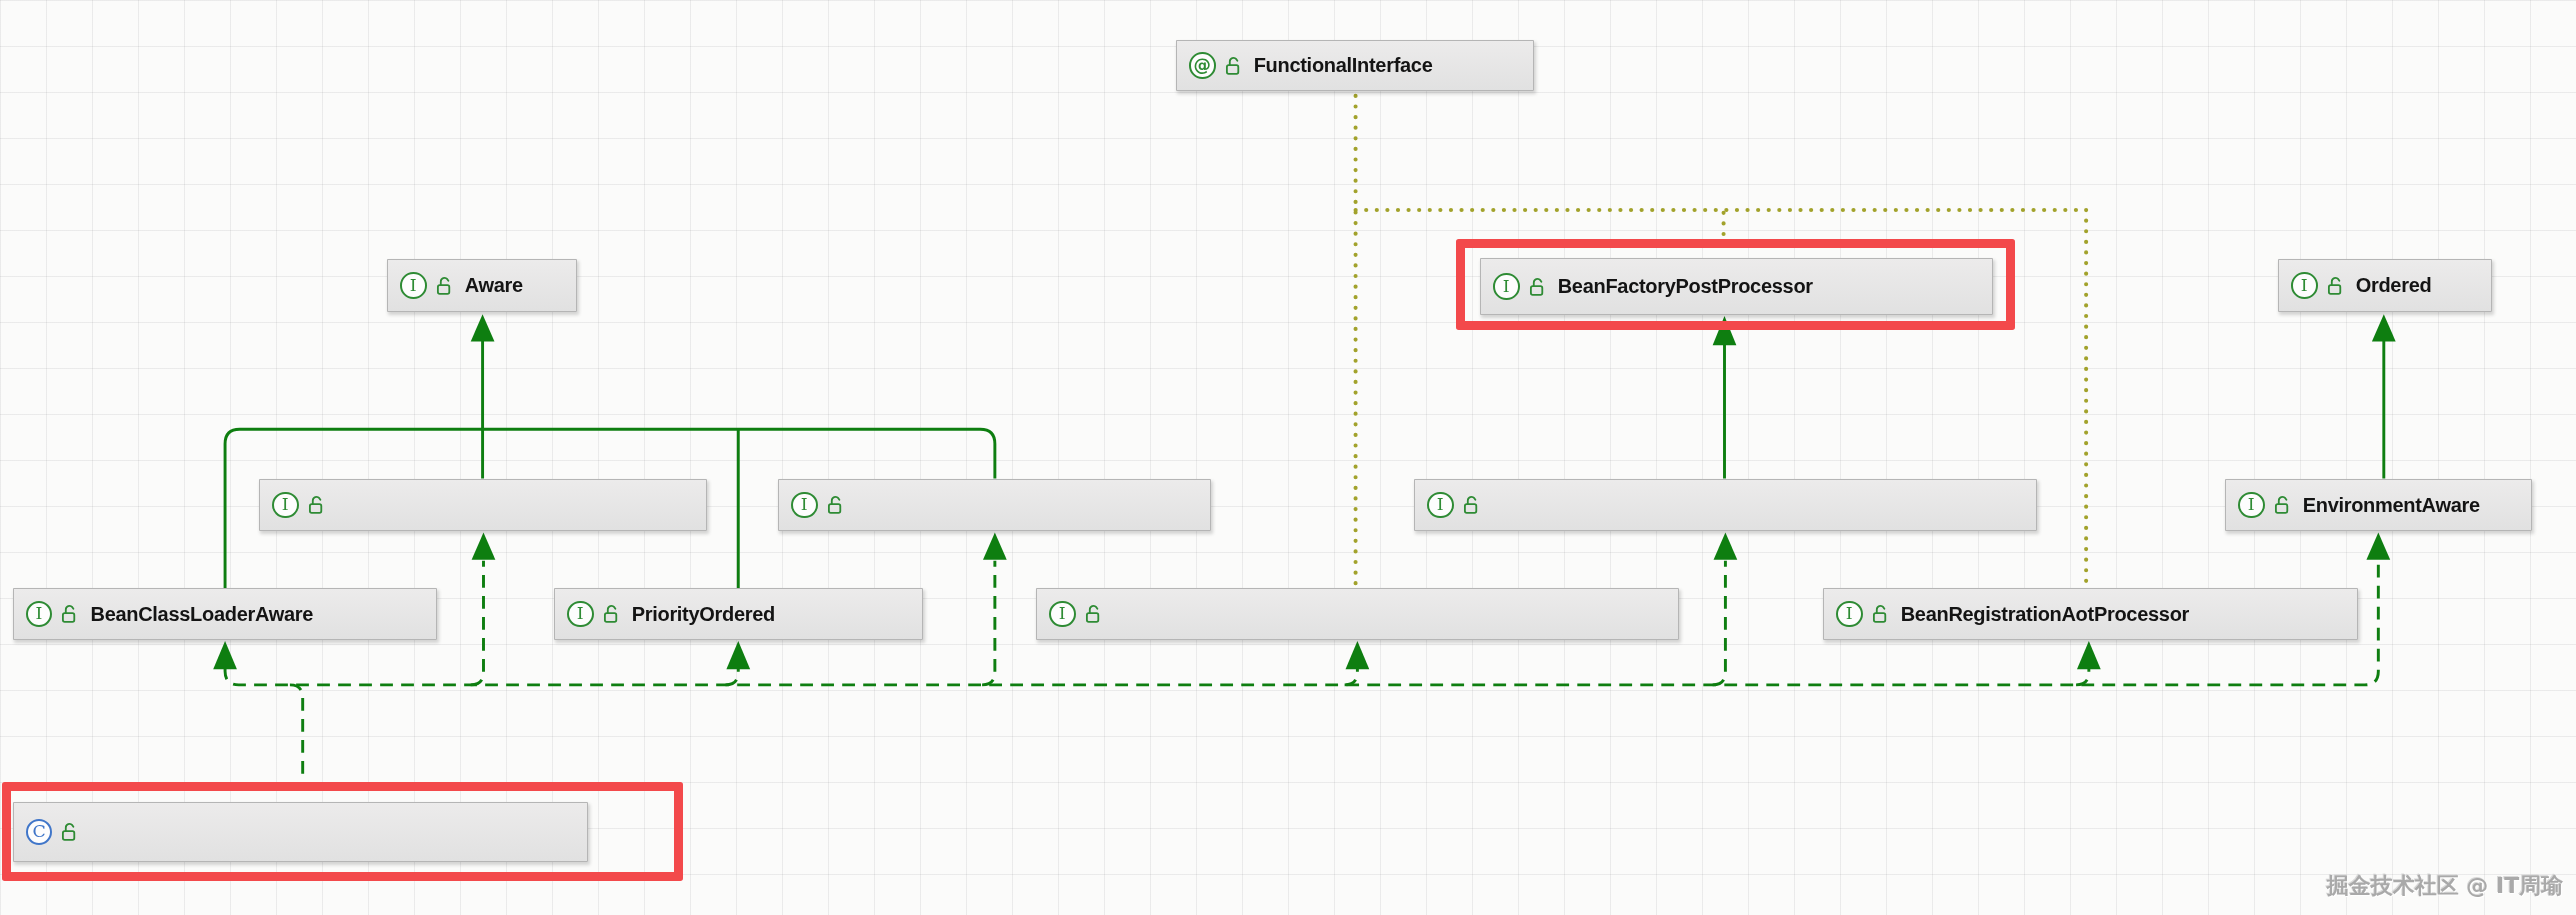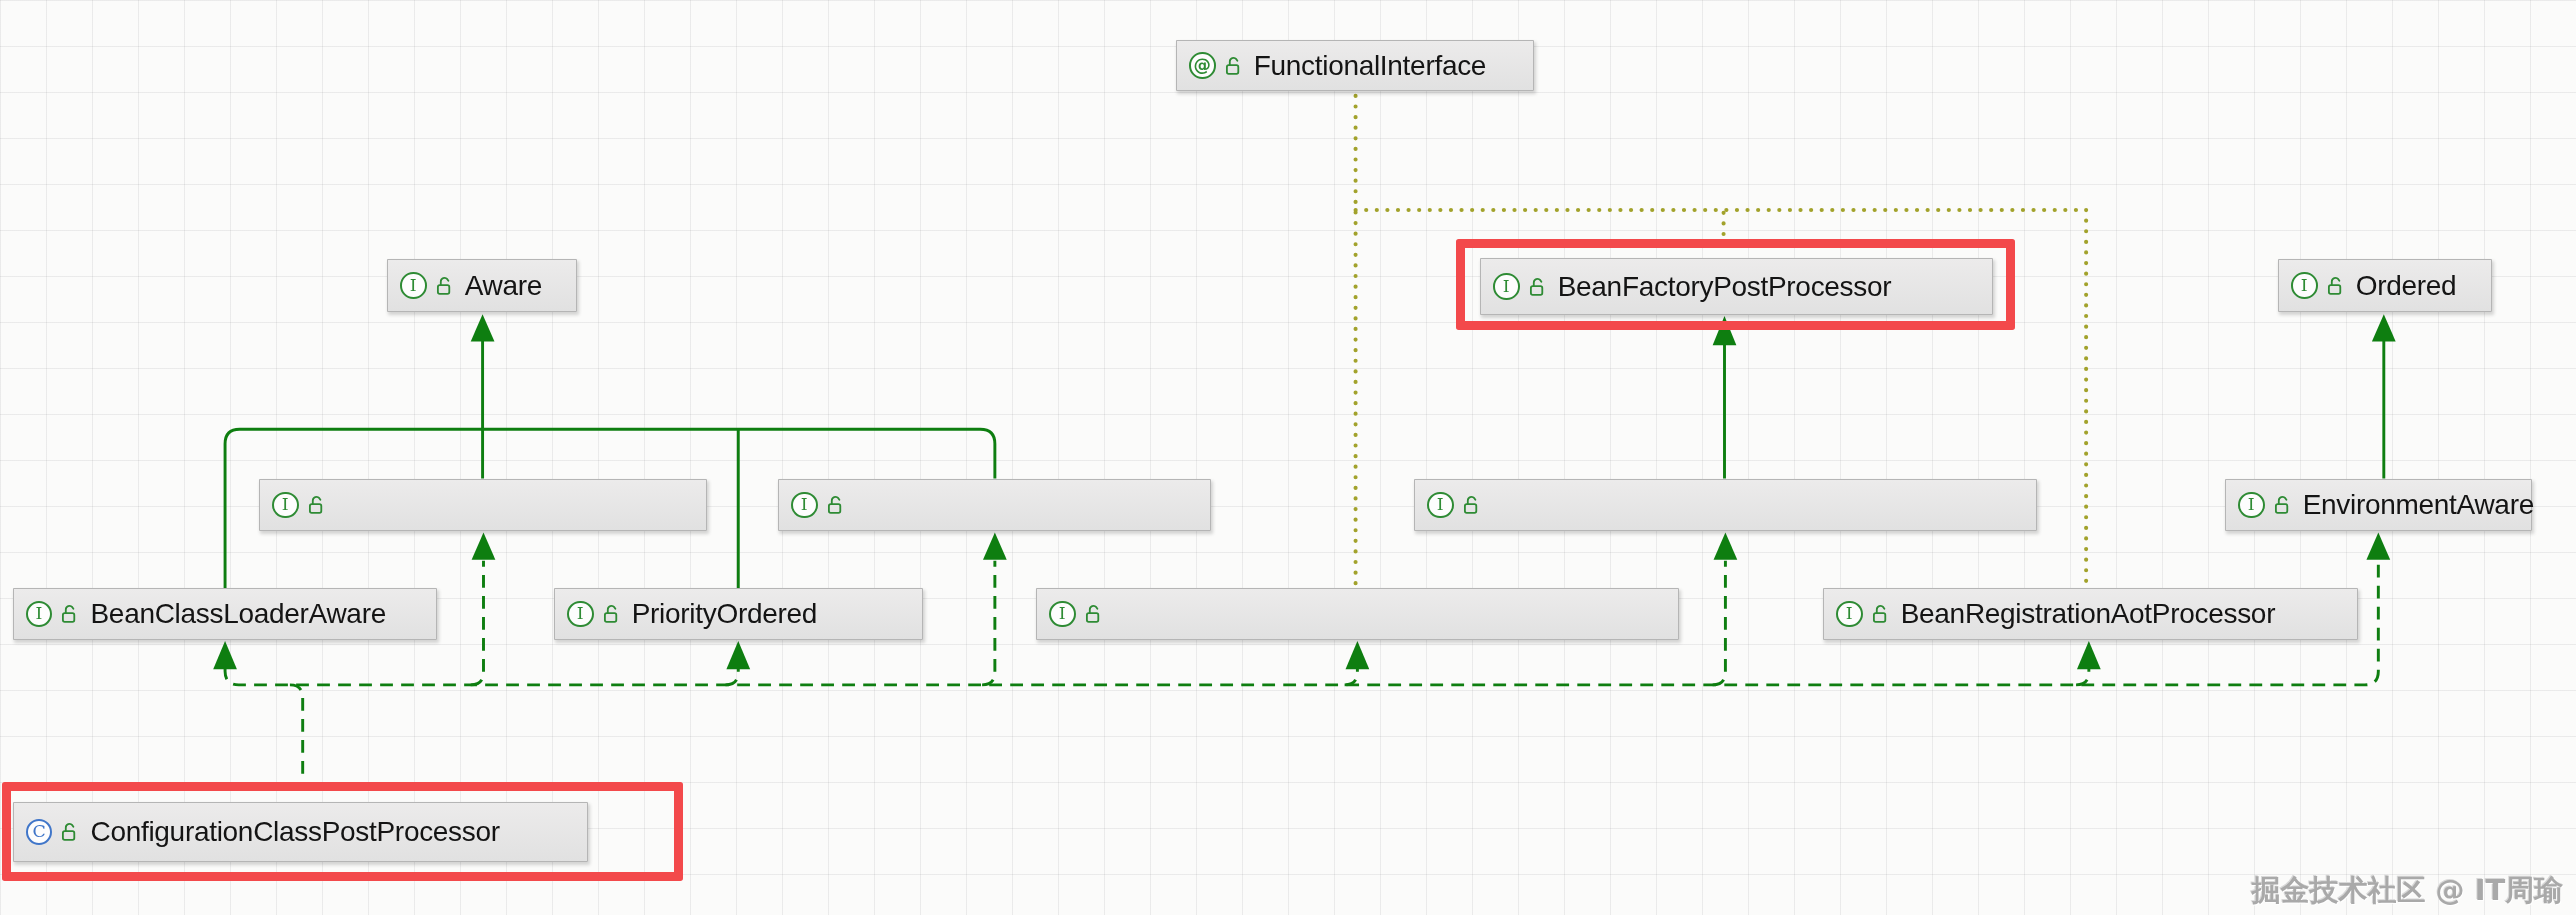--- a/index.html
+++ b/index.html
@@ -28,31 +28,32 @@
     box-sizing:border-box;border:2.2px solid #2e8b34;
     background:rgba(255,255,255,0.9);
     display:flex;align-items:center;justify-content:center;
     font-family:"DejaVu Serif",serif;font-size:17.4px;line-height:1;
     color:#2e8b34;
   }
   .badge.blue{border-color:#4076c9;color:#4076c9;}
   .badge.at{font-family:"DejaVu Sans",sans-serif;font-size:17.4px;font-weight:bold;}
   .lock{flex:0 0 auto;margin-left:8.2px;display:flex;align-items:center;}
   .lbl{
-    font-size:28px;color:#141414;margin-left:11px;
+    font-size:20px;color:#141414;margin-left:11px;
     letter-spacing:-0.3px;
+    font-weight:bold;
   }
   .hl{
     position:absolute;z-index:3;box-sizing:border-box;
     border:9px solid #f3494b;border-radius:2.7px;
     background:transparent;
   }
   #watermark{
     position:absolute;z-index:4;right:12.8px;top:871px;
-    font-size:29px;font-weight:bold;color:#a9a9a9;
+    font-size:22px;font-weight:bold;color:#a9a9a9;
     text-shadow:0.9px 0.9px 0 #ffffff,-0.9px -0.9px 0 #d8d8d8;
     font-family:"DejaVu Sans",sans-serif;
   }
 </style>
 </head>
 <body>
 
 <div id="canvas">
 
   <svg id="edges" width="2576" height="915" viewBox="0 0 2820 1002">
@@ -228,21 +229,20 @@
   </div>
 
   <div class="node" style="left:12.8px;top:802px;width:575px;height:60px;">
     <span class="badge blue">C</span>
     <span class="lock">
         <svg width="19" height="22" viewBox="0 0 21 24">
           <rect x="3.2" y="11" width="12.6" height="9.6" rx="2" fill="none" stroke="#2e8b34" stroke-width="2"></rect>
           <path d="M6.4 11 L6.4 7.2 A4.1 4.1 0 0 1 13.6 4.5 L14.8 6.3" fill="none" stroke="#2e8b34" stroke-width="2" stroke-linecap="round"></path>
         </svg>
       </span>
-    <span class="lbl">ConfigurationClassPostProcessor</span>
   </div>
 
   <div class="hl" style="left:1456px;top:239px;width:559px;height:91px;"></div>
   <div class="hl" style="left:1.8px;top:782px;width:681px;height:99px;"></div>
 
   <div id="watermark">掘金技术社区 @ IT周瑜</div>
 </div>
 
 
 </body></html>

